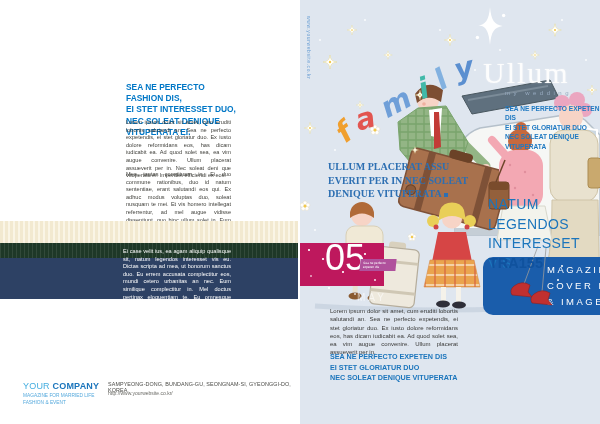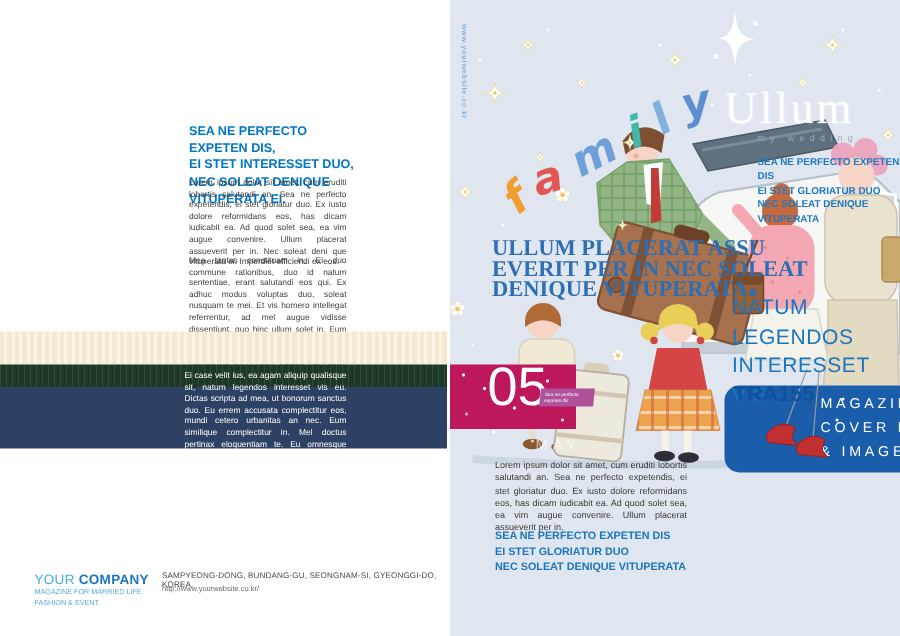--- a/index.html
+++ b/index.html
@@ -44,21 +44,21 @@
   .fam3{color:#41b9a9;transform:rotate(6deg) translateY(-2px);}
   .fam4{color:#82b1e0;transform:rotate(-6deg) translateY(-3px);}
   .fam5{color:#5b8fd0;transform:rotate(10deg) translateY(-4px);}
   .logo{left:183px;top:56px;width:110px;font-family:"Liberation Serif", serif;
         font-size:30px;color:#fdfdfd;letter-spacing:2px;z-index:5;
         text-shadow:0 0 2px rgba(255,255,255,.5);}
   .logo-sub{left:205px;top:90px;font-size:6px;letter-spacing:3.5px;color:#97aabf;z-index:5;}
   .logo-cap{left:205px;top:104px;font-size:6.6px;line-height:9.4px;font-weight:bold;
             color:#1e79c2;z-index:5;}
   .ullum{left:28px;top:160px;font-family:"Liberation Serif", serif;font-weight:bold;
-         font-size:15px;line-height:13.5px;color:#2d6fb2;z-index:5;}
+         font-size:10px;line-height:13.5px;color:#2d6fb2;z-index:5;}
   .ullum .sq{display:inline-block;width:4px;height:4px;background:#2d6fb2;margin-left:2px;}
   .natum{left:188px;top:195px;font-size:14px;line-height:19.5px;color:#1b75bc;
          letter-spacing:.4px;z-index:5;}
   .tra{left:189px;top:235px;font-size:14.5px;font-weight:bold;color:#10529e;z-index:5;margin-top:20px;}
   .bluebox{left:183px;top:257px;width:117px;height:58px;background:#1a5dab;
            border-radius:10px 0 0 10px;z-index:2;}
   .bluebox .bx{position:absolute;left:17px;font-size:9.5px;letter-spacing:2.5px;
                color:#ffffff;white-space:nowrap;padding-left:47px;}
   .heels{left:200px;top:246px;width:70px;height:66px;z-index:3;}
   .dateblock{left:0;top:243px;width:84px;height:43px;background:#be185d;z-index:2;}
@@ -82,21 +82,21 @@
       z-index:40;pointer-events:none;letter-spacing:-2px;
       font-family:"DejaVu Sans", sans-serif;}
 </style>
 </head>
 <body>
 
 <div class="canvas">
 
   <div class="abs left-page">
     <div class="abs l-heading">
-      <div>SEA NE PERFECTO EXPETEN DIS,</div>
+      <div>SEA NE PERFECTO FASHION DIS,</div>
       <div>EI STET INTERESSET DUO,</div>
       <div>NEC SOLEAT DENIQUE VITUPERATA EI.</div>
     </div>
     <div class="abs l-para">Lorem ipsum dolor sit amet, cum eruditi lobortis salutandi an. Sea ne perfecto expetendis, ei stet gloriatur duo. Ex iusto dolore reformidans eos, has dicam iudicabit ea. Ad quod solet sea, ea vim augue convenire. Ullum placerat assueverit per in. Nec soleat deni que vituperata ei. Imperdiet efficiendi ex eos.</div>
     <div class="abs l-para l-para2">Mea tantas constituam in. Ei duo commune rationibus, duo id natum sententiae, erant salutandi eos qui. Ex adhuc modus voluptas duo, soleat nusquam te mei. Et vis homero intellegat referrentur, ad mel augue vidisse dissentiunt, quo hinc ullum solet in. Eum ut sensibus dem, eum elit idque affert ei. Sea eu quodsi theophrastus, id aeterno mandamus sit. An cum vidisse inani dem. Eos eu corpora delendi mediocrem, vivendo vituperata his id.</div>
 
     <div class="abs band-cream"></div>
     <div class="abs band-green">
         <div class="tex"></div>
       </div>

